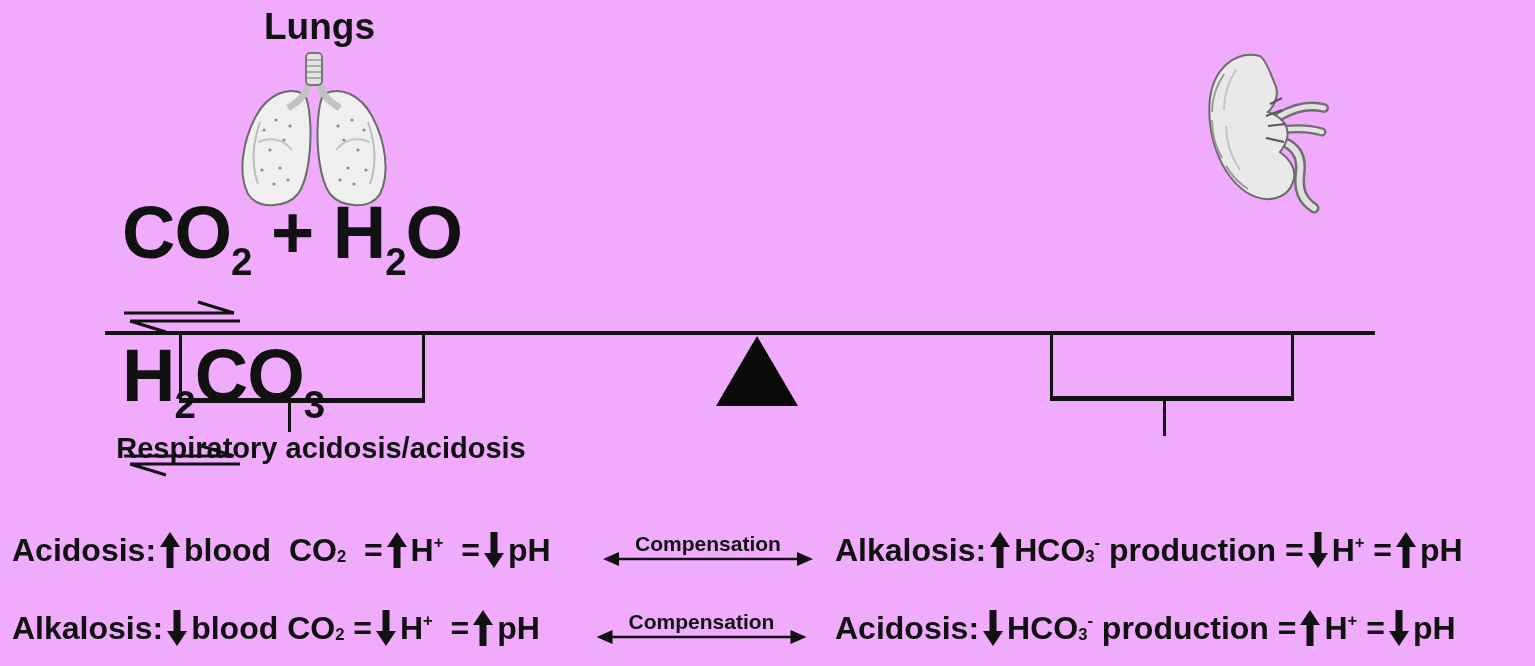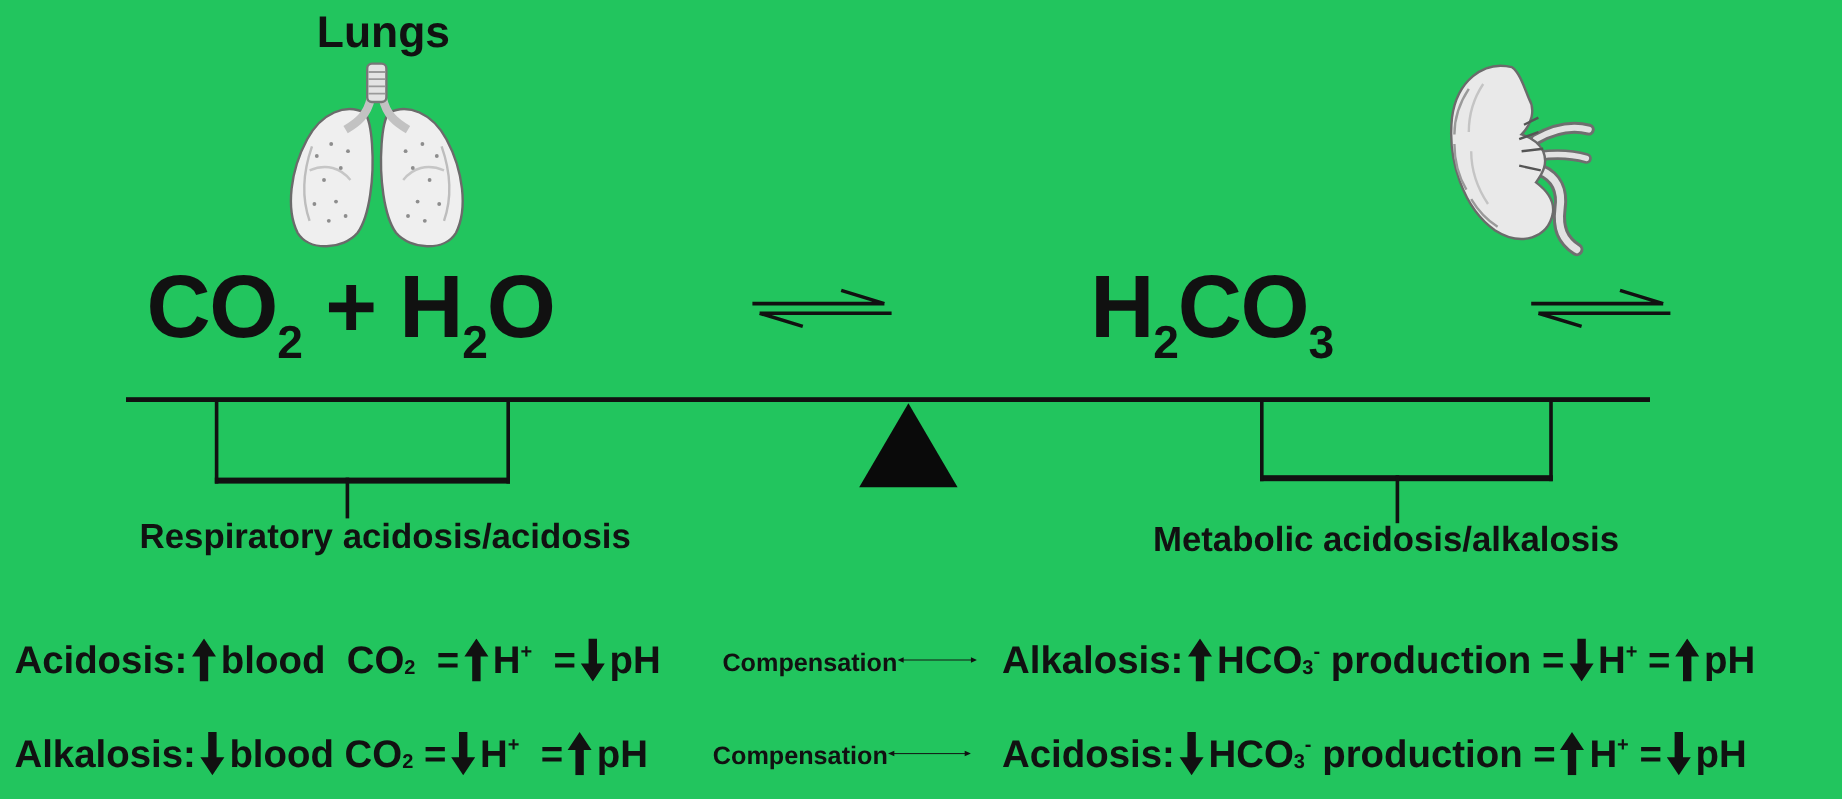--- a/index.html
+++ b/index.html
@@ -2,33 +2,33 @@
 <html style="--ink: #111111; --organ-fill: #ececec; --organ-stroke: #6b6b6b;"><head>
 <meta charset="utf-8">
 <style>
   :root{
     --ink:#111111;
     --organ-fill:#ececec;
     --organ-stroke:#6b6b6b;
   }
   html,body{margin:0;padding:0;background:#ffffff;}
   .canvas{
-    position:relative;width:1535px;height:666px;background:#22c55e;
+    position:relative;width:1535px;height:666px;background:#f0abfc;
     font-family:"Liberation Sans", sans-serif;color:var(--ink);overflow:hidden;
   }
   .organ-label{
     position:absolute;top:6px;font-size:37px;font-weight:700;text-align:center;
     letter-spacing:0px;color:var(--ink);
   }
   .organ-svg{position:absolute;}
   
   .equation{
-    position:absolute;left:122px;top:215px;width:1272px;
+    position:absolute;left:122px;top:192px;width:1272px;
     display:flex;justify-content:space-between;align-items:flex-start;
-    font-weight:700;color:var(--ink);
+    font-weight:700;color:var(--ink);flex-direction:column;
   }
   .eq-term{font-size:74px;line-height:1.12;letter-spacing:-1px;white-space:pre;}
   .t{white-space:pre;}
   .sub{font-size:0.52em;position:relative;top:0.45em;}
   .sup{font-size:0.52em;position:relative;top:-0.45em;}
   .harpoon{width:120px;height:36px;margin-top:24px;flex:none;}
   
   .beam{position:absolute;left:105px;top:331px;width:1270px;height:4px;background:var(--ink);}
   .fulcrum{
     position:absolute;left:716px;top:336px;width:0;height:0;
@@ -53,21 +53,21 @@
   .stmt{
     position:absolute;height:60px;display:flex;align-items:center;
     font-size:32px;font-weight:700;color:var(--ink);white-space:pre;justify-content:center;
   }
   .stmt-r1-left{left:12px;top:520px;}
   .stmt-r1-right{left:835px;top:520px;}
   .stmt-r2-left{left:12px;top:598px;}
   .stmt-r2-right{left:835px;top:598px;}
   .tarrow{width:22px;height:36px;margin:0 3px;flex:none;}
   .comp{
-    position:absolute;height:60px;display:flex;flex-direction:row;
+    position:absolute;height:60px;display:flex;flex-direction:column;
     align-items:center;justify-content:center;
   }
   .comp-r1{left:602px;top:520px;width:212px;}
   .comp-r2{left:594px;top:598px;width:215px;}
   .comp-label{font-size:21px;font-weight:700;color:var(--ink);margin-bottom:-6px;z-index:2;}
   .comp-arrow{width:100%;height:18px;}
 </style>
 </head>
 <body>
 
@@ -149,21 +149,20 @@
 
   <div class="beam"></div>
   <div class="fulcrum"></div>
 
   <div class="bracket bracket-left"></div>
   <div class="stem stem-left"></div>
   <div class="bracket-label bracket-label-left">Respiratory acidosis/acidosis</div>
 
   <div class="bracket bracket-right"></div>
   <div class="stem stem-right"></div>
-  <div class="bracket-label bracket-label-right">Metabolic acidosis/alkalosis</div>
 
   <div class="stmt stmt-r1-left"><span class="t">Acidosis:</span><svg viewBox="0 0 22 36" class="tarrow">
         <path d="M11,0 L21,15 L14.5,15 L14.5,36 L7.5,36 L7.5,15 L1,15 Z" fill="#111111"></path>
       </svg><span class="t">blood  CO</span><span class="sub">2</span><span class="t">  =</span><svg viewBox="0 0 22 36" class="tarrow">
         <path d="M11,0 L21,15 L14.5,15 L14.5,36 L7.5,36 L7.5,15 L1,15 Z" fill="#111111"></path>
       </svg><span class="t">H</span><span class="sup">+</span><span class="t">  =</span><svg viewBox="0 0 22 36" class="tarrow">
         <path d="M11,36 L21,21 L14.5,21 L14.5,0 L7.5,0 L7.5,21 L1,21 Z" fill="#111111"></path>
       </svg><span class="t">pH</span></div>
   <div class="comp comp-r1">
     <span class="comp-label">Compensation</span>

